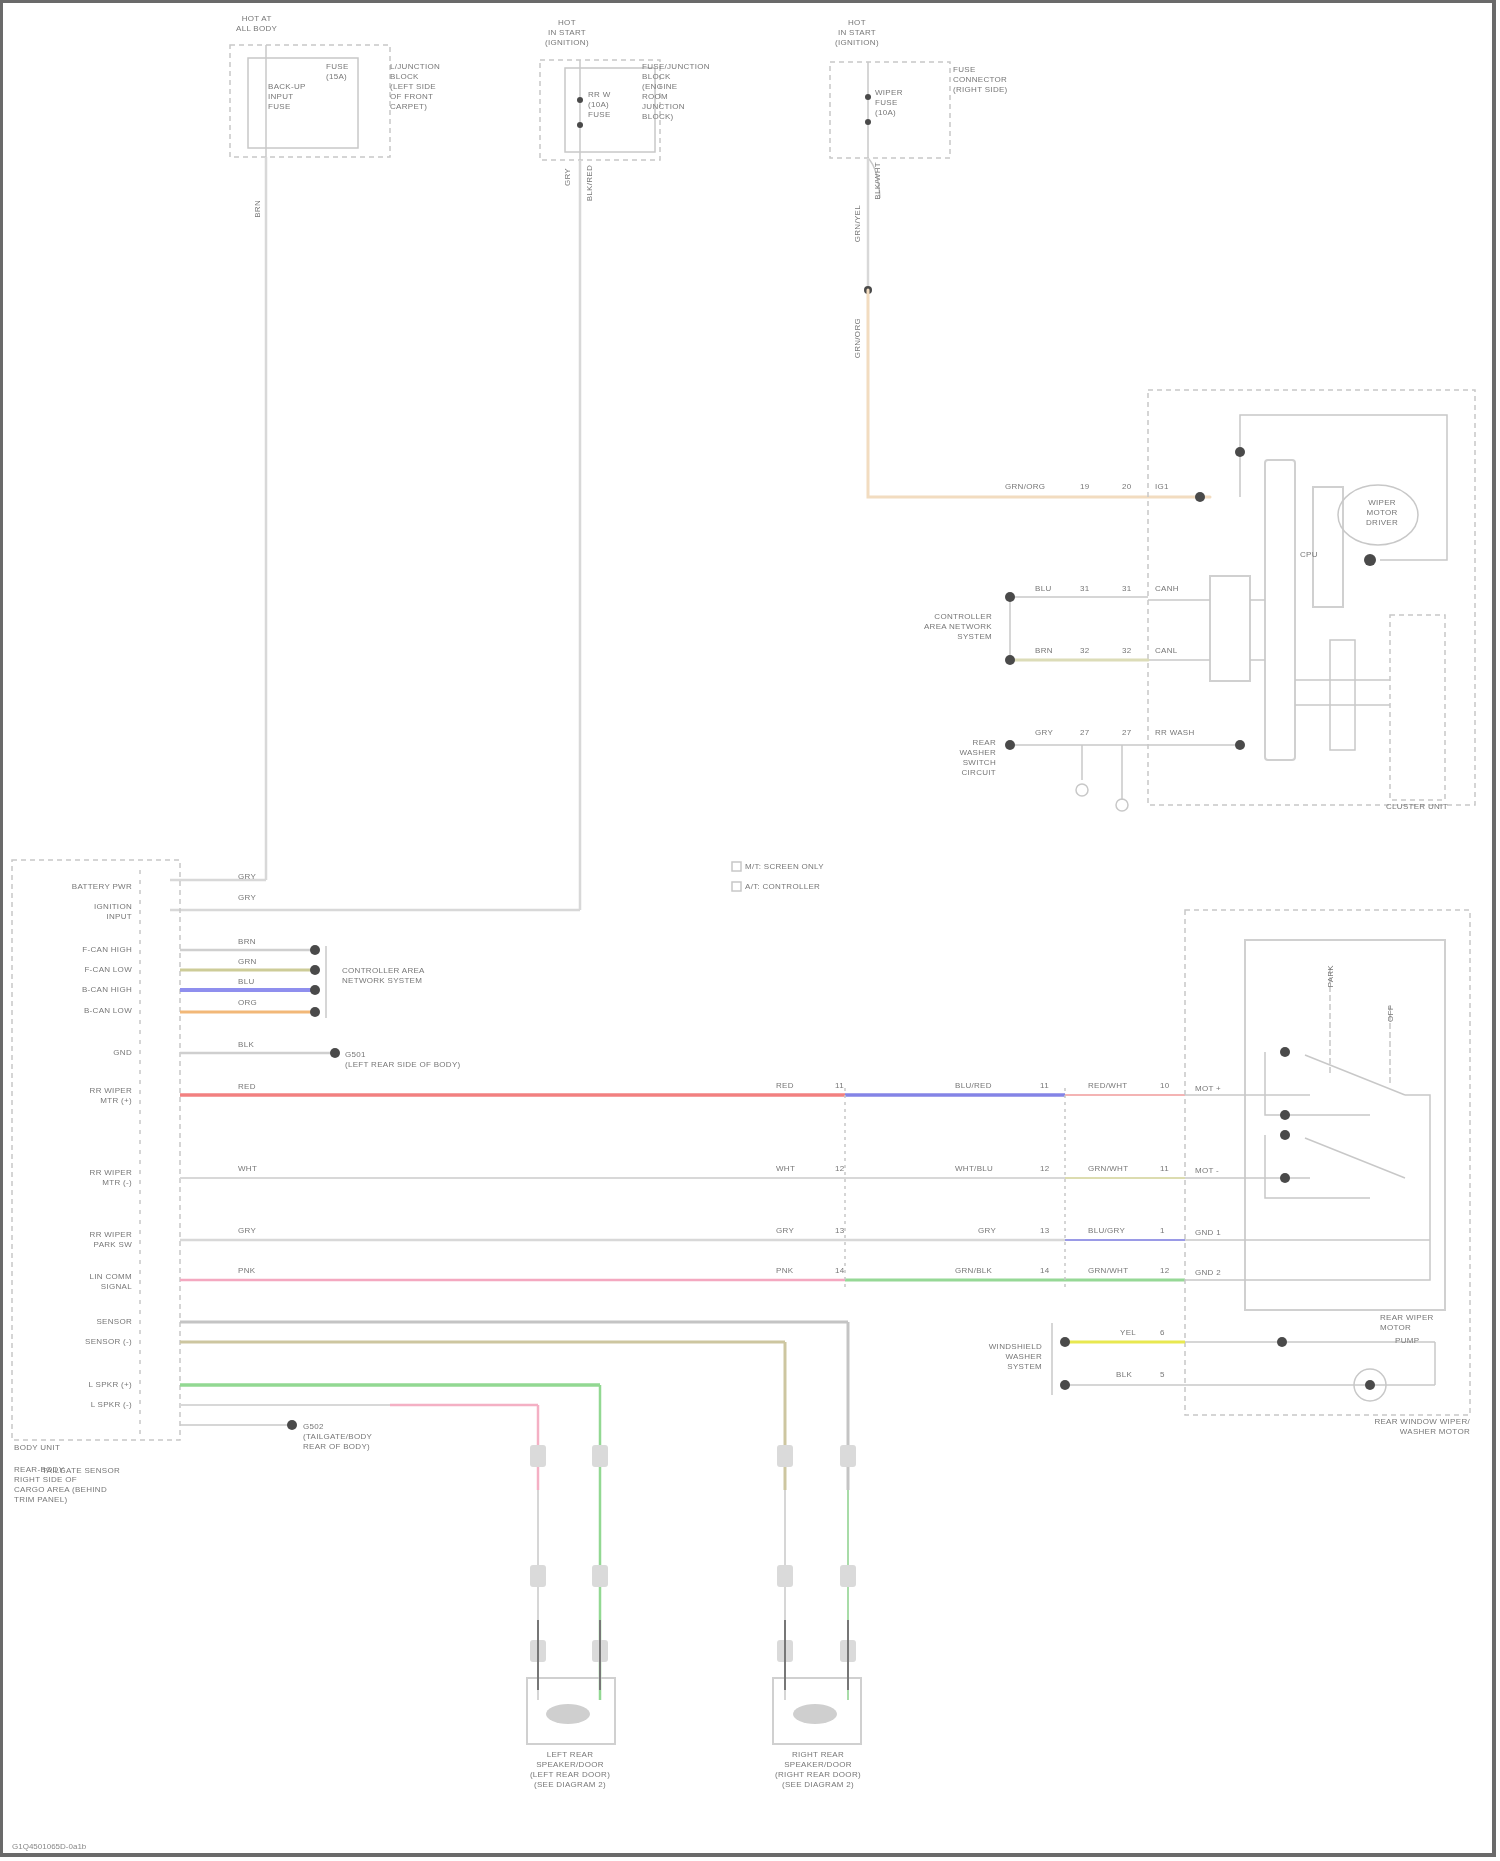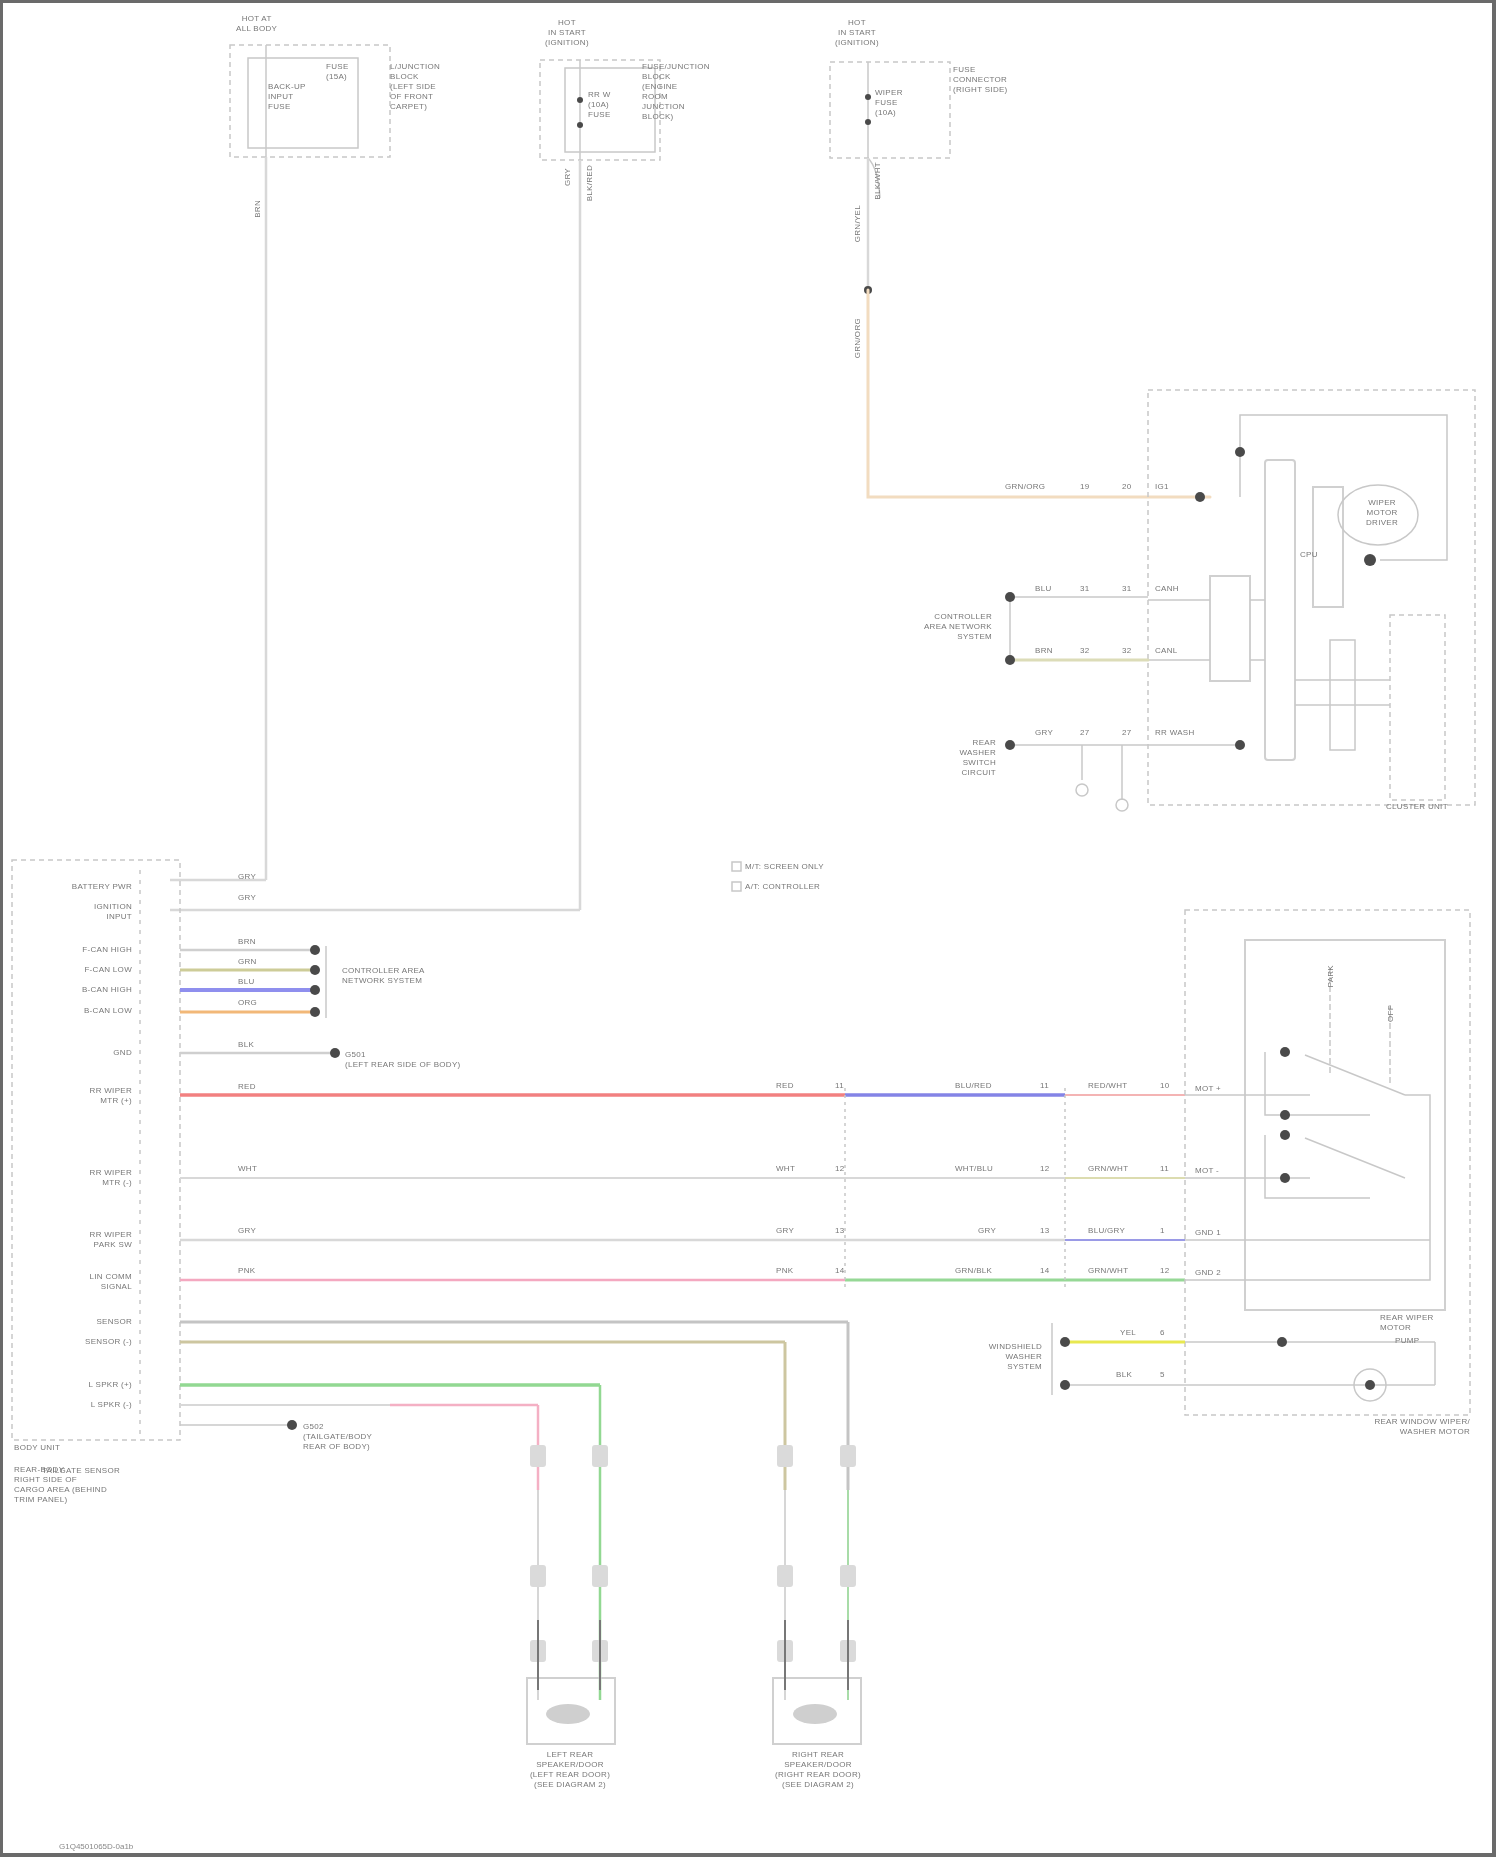--- a/index.html
+++ b/index.html
@@ -3,21 +3,21 @@
 <meta charset="utf-8">
 <style>
   html,body{margin:0;padding:0;background:#ffffff;}
   body{width:1500px;height:1861px;position:relative;overflow:hidden;font-family:"Liberation Sans",sans-serif;}
   #frame{position:absolute;left:0;top:0;width:1496px;height:1857px;border-top:3px solid #6a6a6a;border-left:3px solid #6a6a6a;border-right:4px solid #6a6a6a;border-bottom:4px solid #6a6a6a;box-sizing:border-box;}
   svg#diagram{position:absolute;left:0;top:0;}
   .lbl{position:absolute;font-size:8px;line-height:10px;color:#777;letter-spacing:0.3px;white-space:pre-line;filter:blur(0.6px);}
   .lbl.r{text-align:right;}
   .lbl.c{text-align:center;}
   .lbl.v{writing-mode:vertical-rl;transform:rotate(180deg);}
-  .footer{position:absolute;left:12px;bottom:10px;font-size:8px;color:#888;filter:blur(0.6px);margin-left:47px;}
+  .footer{position:absolute;left:12px;bottom:10px;font-size:8px;color:#888;filter:blur(0.6px);}
 </style>
 </head>
 <body>
 
 <div id="frame"></div>
 
 <svg id="diagram" width="1500" height="1861" viewBox="0 0 1500 1861">
   <defs>
     <style>
       .w{fill:none;stroke-width:3;stroke-linecap:round}

